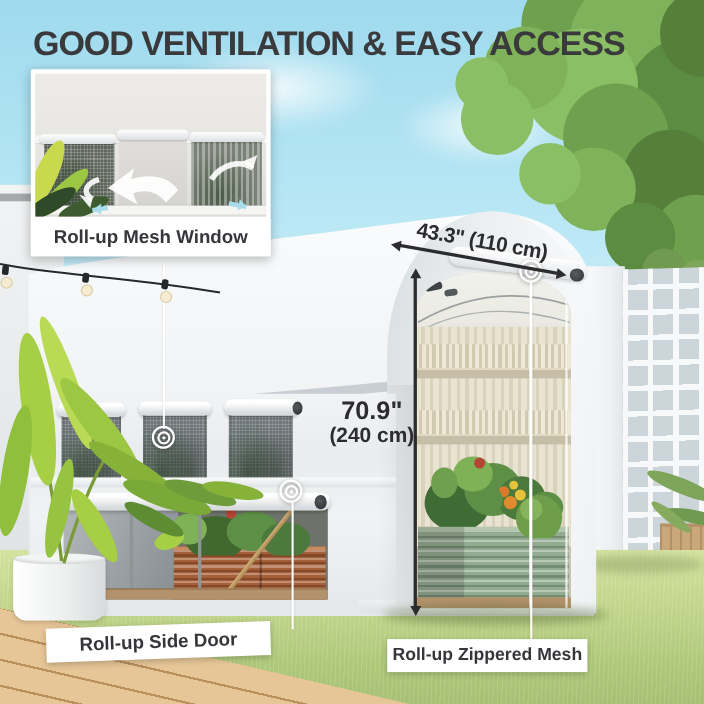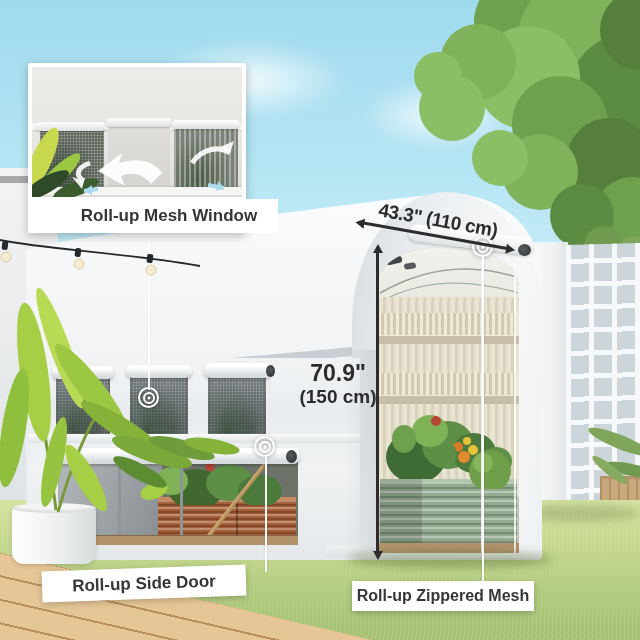--- a/index.html
+++ b/index.html
@@ -131,21 +131,21 @@
       background-image:radial-gradient(ellipse at 35% 80%,rgba(30,55,30,.6),rgba(30,55,30,0) 60%),
                        repeating-linear-gradient(0deg,rgba(255,255,255,.2) 0 1px,rgba(255,255,255,0) 1px 3px),
                        repeating-linear-gradient(90deg,rgba(255,255,255,.2) 0 1px,rgba(255,255,255,0) 1px 3px);}
   .ip-win.bright{background-color:#7a8176;
       background-image:repeating-linear-gradient(90deg,rgba(255,255,255,.35) 0 2px,rgba(255,255,255,0) 2px 5px),
                        radial-gradient(ellipse at 40% 85%,rgba(35,60,35,.55),rgba(35,60,35,0) 60%);}
   .ip-panel{left:76px;top:58px;width:62px;height:62px;background:linear-gradient(180deg,#e0deda,#d6d4d0);
       border-bottom:4px solid #fafaf8;}
   .ip-roll{height:9px;border-radius:5px;background:linear-gradient(180deg,#fff,#dcdfe1);box-shadow:0 1px 2px rgba(0,0,0,.2);}
   .inset-label{left:0;top:136px;width:218px;height:34px;line-height:34px;text-align:center;
-      font-size:17px;font-weight:bold;color:#35363a;background:#fff;margin-left:32px;}
+      font-size:17px;font-weight:bold;color:#35363a;background:#fff;}
 
   
   .pot{left:12px;top:506px;width:84px;height:58px;border-radius:6px 6px 12px 12px;
       background:linear-gradient(90deg,#ffffff,#eceeee 60%,#d7dbdc);box-shadow:0 2px 4px rgba(0,0,0,.15);}
   .pot-rim{left:12px;top:503px;width:84px;height:10px;border-radius:50%;background:#f4f5f5;
       box-shadow:inset 0 -2px 3px rgba(0,0,0,.12);}
 </style>
 </head>
 <body>
 
@@ -365,20 +365,21 @@
       <span class="arrow-l"></span>
       <span class="arrow-r"></span>
     </div>
   </div>
   <div class="abs dim-h-line">
     <span class="arrow-u"></span>
     <span class="arrow-d"></span>
   </div>
   <div class="abs dim dim-h-text">
     <div class="l1">70.9"</div>
-    <div class="l2">(150 cm)</div>
+    <div class="l2">(240 cm)</div>
   </div>
 
   <div class="abs label-box label-side">Roll-up Side Door</div>
   <div class="abs label-box label-zip">Roll-up Zippered Mesh</div>
 
+  <div class="abs title">GOOD VENTILATION &amp; EASY ACCESS</div>
 
 </div>
 
 </body></html>

